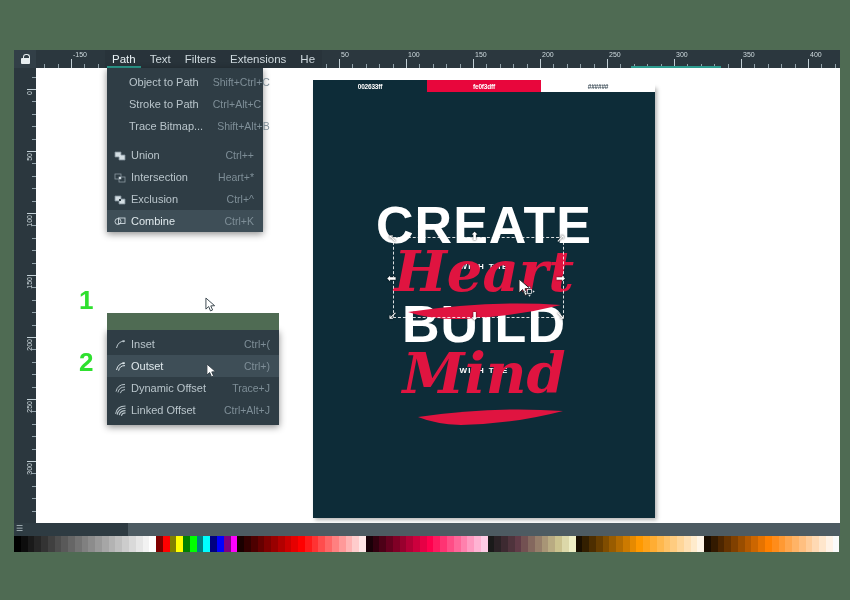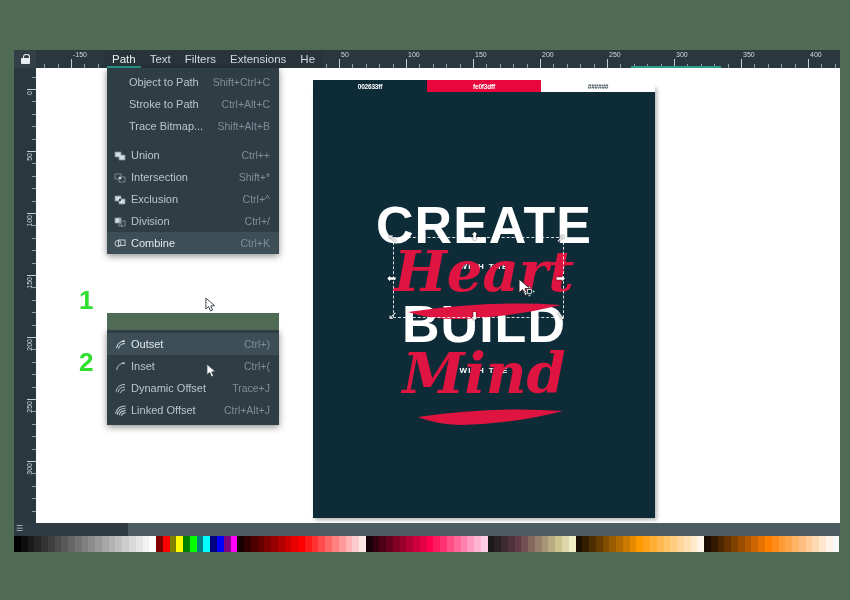--- a/index.html
+++ b/index.html
@@ -208,21 +208,21 @@
     width: 826px; height: 16px;
     display: flex;
     z-index: 25;
   }
   .palette i { display: block; height: 16px; flex: 1 1 0; }
 
   
   .dropdown {
     position: absolute;
     left: 107px; top: 68px;
-    width: 172px;
+    width: 156px;
     background: #2f3d45;
     box-shadow: 0 2px 7px rgba(0,0,0,.45);
     z-index: 40;
     padding: 3px 0 0 0;
   }
   .mrow {
     position: relative;
     height: 22px;
     display: flex; align-items: center;
     padding: 0 9px 0 7px;
@@ -501,45 +501,34 @@
 
     <div class="mrow">
       <span class="micon">
         <svg width="13" height="13" viewBox="0 0 13 13">
             <rect x="1" y="3" width="6" height="5" fill="none" stroke="#8a98a0" stroke-width=".8"></rect>
             <rect x="5" y="6" width="6" height="5" fill="none" stroke="#8a98a0" stroke-width=".8"></rect>
             <rect x="5" y="6" width="2" height="2" fill="#d3dde2"></rect>
           </svg>
       </span>
       <span class="mlabel">Intersection</span>
-      <span class="maccel">Shift+*</span>
+      <span class="maccel">Heart+*</span>
     </div>
 
     <div class="mrow">
       <span class="micon">
         <svg width="13" height="13" viewBox="0 0 13 13">
             <path d="M1 3 h6 v3 h4 v5 h-6 v-3 h-4 Z" fill="#d3dde2" stroke="#7e8e97" stroke-width=".8"></path>
             <rect x="5" y="6" width="2" height="2" fill="#2f3d45"></rect>
           </svg>
       </span>
       <span class="mlabel">Exclusion</span>
       <span class="maccel">Ctrl+^</span>
     </div>
 
-    <div class="mrow">
-      <span class="micon">
-        <svg width="13" height="13" viewBox="0 0 13 13">
-            <rect x="1" y="3" width="6" height="5" fill="#d3dde2" stroke="#7e8e97" stroke-width=".8"></rect>
-            <path d="M5 2 L8 12" stroke="#8a98a0" stroke-width=".9" fill="none"></path>
-            <rect x="5" y="6" width="6" height="5" fill="none" stroke="#8a98a0" stroke-width=".8"></rect>
-          </svg>
-      </span>
-      <span class="mlabel">Division</span>
-      <span class="maccel">Ctrl+/</span>
-    </div>
 
 
     <div class="mrow hl">
       <span class="micon">
         <svg width="13" height="13" viewBox="0 0 13 13">
             <circle cx="4" cy="6.5" r="3" fill="none" stroke="#cfdae0" stroke-width=".9"></circle>
             <rect x="4.5" y="3" width="6.5" height="5.5" fill="none" stroke="#cfdae0" stroke-width=".9"></rect>
           </svg>
       </span>
       <span class="mlabel">Combine</span>
@@ -547,41 +536,41 @@
     </div>
   </div>
 
   <svg class="mcursor" style="left:205px; top:297px;" width="12" height="16" viewBox="0 0 12 16">
     <path d="M1 1 L1 13 L4 10.2 L6 15 L8.3 14 L6.3 9.5 L10.5 9.3 Z" fill="#ffffff" stroke="#303d45" stroke-width="1"></path>
   </svg>
 
   <div class="menu-gap"></div>
 
   <div class="dropdown2">
+    <div class="mrow">
+      <span class="micon">
+        <svg width="13" height="13" viewBox="0 0 13 13">
+            <path d="M11 3 Q4 3 2.5 10" stroke="#b9c5cb" stroke-width="1" fill="none"></path>
+            <path d="M11 3 L8.5 2 L9 4.6 Z" fill="#b9c5cb"></path>
+          </svg>
+      </span>
+      <span class="mlabel">Inset</span>
+      <span class="maccel">Ctrl+(</span>
+    </div>
+
     <div class="mrow hl">
       <span class="micon">
         <svg width="13" height="13" viewBox="0 0 13 13">
             <path d="M11 3 Q4 3 2.5 10" stroke="#dfe8ec" stroke-width="1" fill="none"></path>
             <path d="M11 5.6 Q5.5 5.6 4.6 10.6" stroke="#dfe8ec" stroke-width="1" fill="none"></path>
             <path d="M11 3 L8.5 2 L9 4.6 Z" fill="#dfe8ec"></path>
           </svg>
       </span>
       <span class="mlabel">Outset</span>
       <span class="maccel">Ctrl+)</span>
-    </div>
-
-    <div class="mrow">
-      <span class="micon">
-        <svg width="13" height="13" viewBox="0 0 13 13">
-            <path d="M11 3 Q4 3 2.5 10" stroke="#b9c5cb" stroke-width="1" fill="none"></path>
-            <path d="M11 3 L8.5 2 L9 4.6 Z" fill="#b9c5cb"></path>
-          </svg>
-      </span>
-      <span class="mlabel">Inset</span>
-      <span class="maccel">Ctrl+(</span>
     </div>
 
     <div class="mrow">
       <span class="micon">
         <svg width="13" height="13" viewBox="0 0 13 13">
             <path d="M11 2.4 Q3.6 2.4 2 9.6" stroke="#b9c5cb" stroke-width="1" fill="none"></path>
             <path d="M11 5 Q5 5 4 10.4" stroke="#b9c5cb" stroke-width="1" fill="none"></path>
             <path d="M11 7.6 Q7 7.6 6.3 11.2" stroke="#b9c5cb" stroke-width="1" fill="none"></path>
           </svg>
       </span>

